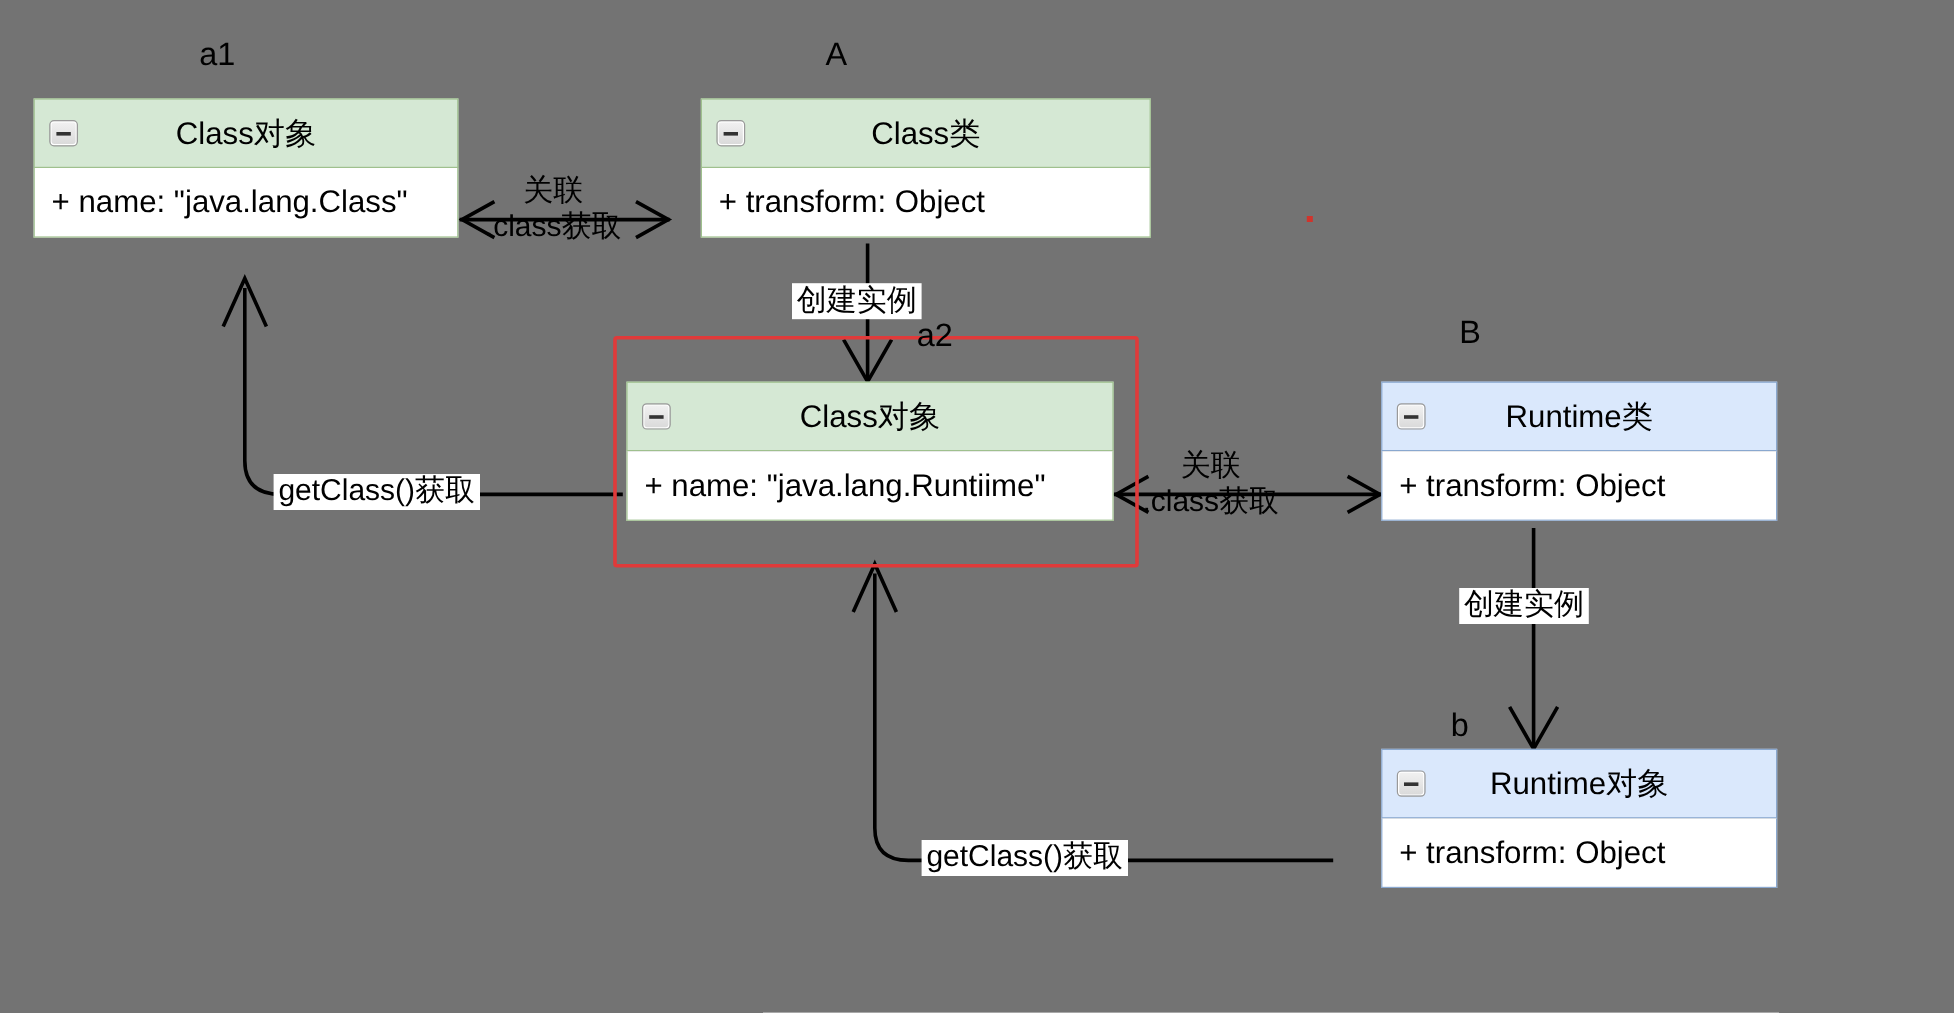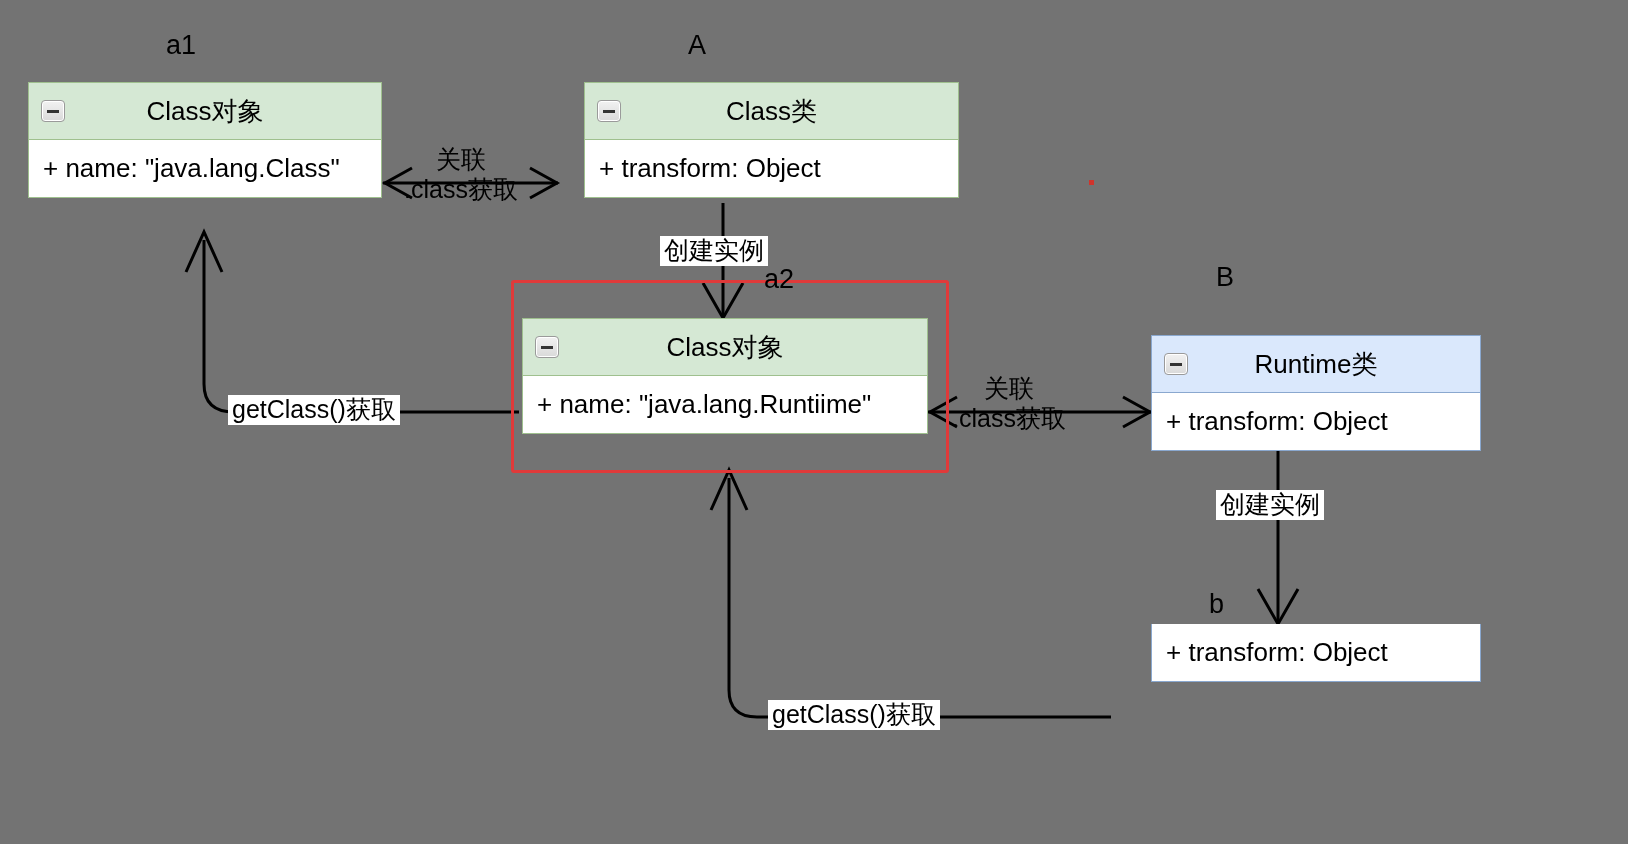--- a/index.html
+++ b/index.html
@@ -8,21 +8,21 @@
 
   
   .uml{position:absolute;box-sizing:border-box;border-radius:30px;}
   .uml .hdr{position:relative;box-sizing:border-box;display:flex;align-items:center;
             justify-content:center;height:58px;font-size:26px;color:#000;}
   .uml .row{position:relative;box-sizing:border-box;display:flex;align-items:center;
             height:58px;padding-left:14px;font-size:26px;color:#000;background:#ffffff;}
 
   .green .hdr{background:#d5e8d4;border:1px solid #9fc08e;border-bottom:1px solid #9fc08e;}
   .green .row{border:1px solid #9fc08e;border-top:none;}
-  .blue  .hdr{background:#dae8fc;border:1px solid #8aa8cf;border-bottom:1px solid #8aa8cf;margin-top:17px;}
+  .blue  .hdr{background:#dae8fc;border:1px solid #8aa8cf;border-bottom:1px solid #8aa8cf;}
   .blue  .row{border:1px solid #8aa8cf;border-top:none;}
 
   
   .collapse{position:absolute;left:12px;top:50%;transform:translateY(-50%);
             width:22px;height:20px;border-radius:4px;
             background:linear-gradient(#f2f2f2,#d9d9d9);
             border:1px solid #9a9a9a;box-shadow:inset 0 0 0 1px #ffffff;
             display:flex;align-items:center;justify-content:center;}
   .collapse i{display:block;width:12px;height:3px;background:#333;}
 
@@ -114,20 +114,26 @@
     <div class="hdr">
       <span class="collapse">
           <i></i>
         </span>
       <span>Runtime类</span>
     </div>
     <div class="row">+ transform: Object</div>
   </div>
 
   <div class="uml blue" style="left:1151px;top:624px;width:330px;">
+    <div class="hdr">
+      <span class="collapse">
+          <i></i>
+        </span>
+      <span>Runtime对象</span>
+    </div>
     <div class="row">+ transform: Object</div>
   </div>
 
   <div class="edgelabel center" style="left:404px;top:145px;">
     <div>关联</div>
     <div>.class获取</div>
   </div>
 
   <div class="edgelabel center" style="left:952px;top:374px;">
     <div>关联</div>

